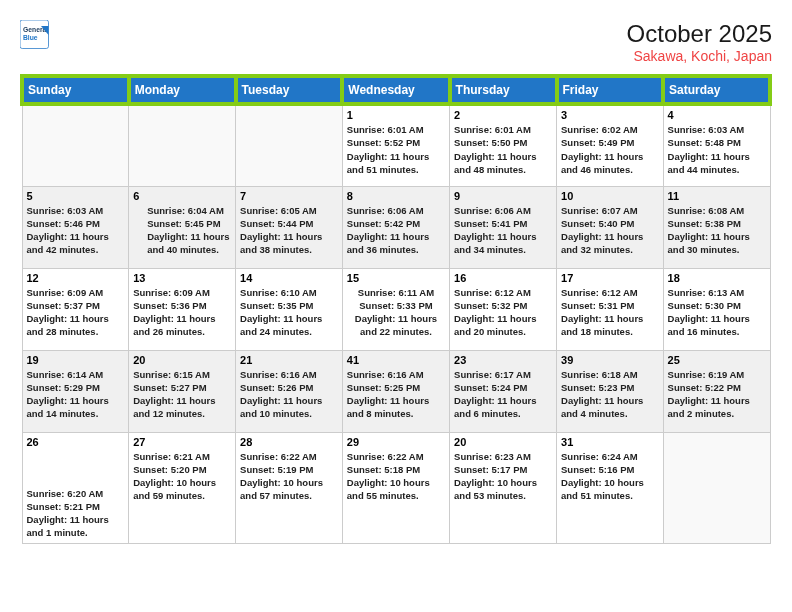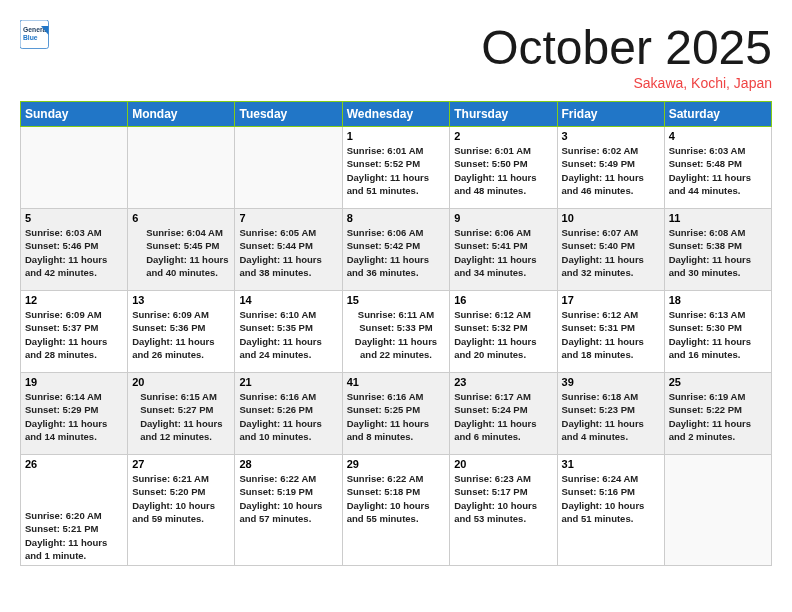--- a/index.html
+++ b/index.html
@@ -26,40 +26,40 @@
     }
     .logo-icon {
       width: 30px;
       height: 30px;
       margin-right: 2px;
     }
     .title-block {
       text-align: right;
     }
     .month-title {
-      font-size: 48px;
+      font-size: 24px;
       color: #1a1a1a;
       font-weight: normal;
     }
     .subtitle {
       font-size: 14px;
       color: #ef4444;
     }
     .calendar {
       width: 100%;
       border-collapse: collapse;
       font-size: 10px;
     }
     .calendar th {
       background-color: #2176c7;
       color: #fff;
       padding: 5px 4px;
       text-align: left;
       font-size: 12px;
-      border: 1px solid #84cc16;
+      border: 4px solid #84cc16;
     }
     .calendar td {
       border: 1px solid #ccc;
       vertical-align: top;
       padding: 3px 4px;
       height: 82px;
       width: 108px;
     }
     .day-num {
       font-size: 11px;
@@ -251,21 +251,21 @@
         <tr class="row-shade">
           <td>
             <span class="day-num">19</span>
             <div class="day-info" style="white-space: pre-line;">Sunrise: 6:14 AM
 Sunset: 5:29 PM
 Daylight: 11 hours
 and 14 minutes.</div>
           </td>
           <td>
             <span class="day-num">20</span>
-            <div class="day-info" style="white-space: pre-line; margin-left: 8px;">Sunrise: 6:15 AM
+            <div class="day-info" style="white-space: pre-line;">Sunrise: 6:15 AM
 Sunset: 5:27 PM
 Daylight: 11 hours
 and 12 minutes.</div>
           </td>
           <td>
             <span class="day-num">21</span>
             <div class="day-info" style="white-space: pre-line;">Sunrise: 6:16 AM
 Sunset: 5:26 PM
 Daylight: 11 hours
 and 10 minutes.</div>

